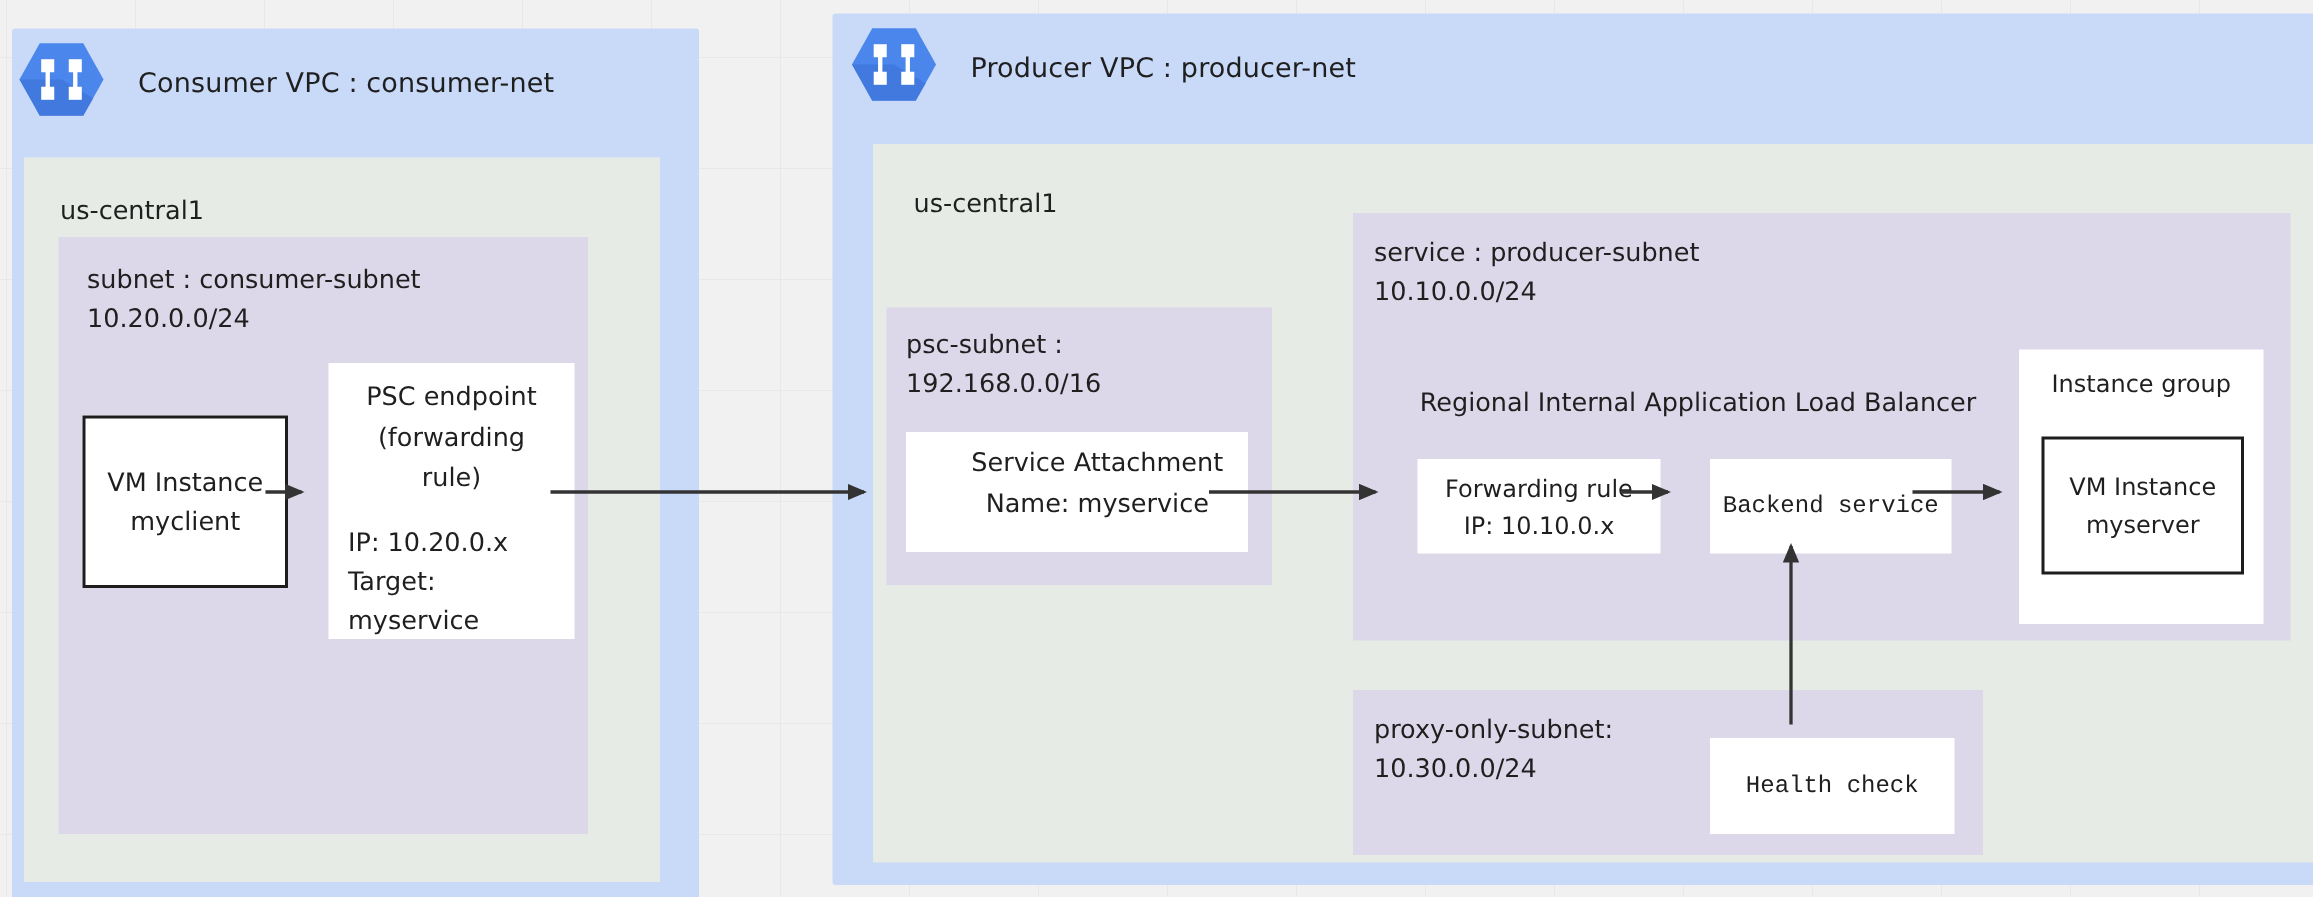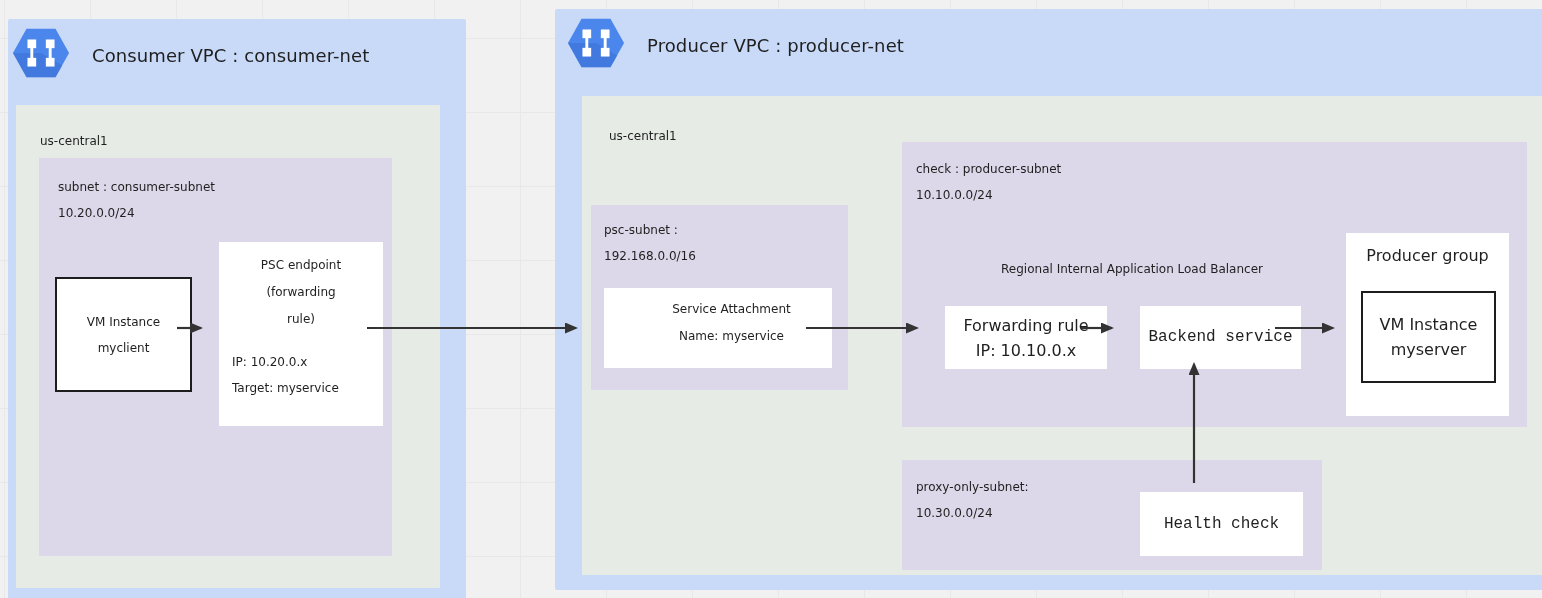--- a/index.html
+++ b/index.html
@@ -31,21 +31,21 @@
     overflow:hidden;
   }
   .abs{position:absolute;box-sizing:border-box;}
   .vpc{background:var(--vpc-blue);border-radius:2px;}
   .region{background:var(--region-green);}
   .subnet{background:var(--subnet-lavender);}
   .node{background:var(--node-white);}
   .vm-node{background:var(--node-white);border:2px solid #1d1d1d;}
   .vpc-header{display:flex;align-items:center;gap:22px;}
   .vpc-title{font-size:18px;letter-spacing:.1px;}
-  .label-17{font-size:12px;line-height:26px;}
+  .label-17{font-size:17px;line-height:26px;}
   .label-16{font-size:16px;line-height:25px;}
   .center-col{display:flex;flex-direction:column;align-items:center;justify-content:center;text-align:center;}
   .flex-center{display:flex;align-items:center;justify-content:center;text-align:center;font-family:Liberation Mono, monospace;}
   svg.arrows{position:absolute;left:0;top:0;pointer-events:none;}
 </style>
 </head>
 <body>
 
 <div id="canvas">
 
@@ -130,37 +130,37 @@
         <div class="abs node" style="left:13px;top:83px;width:228px;height:80px;">
           <div class="label-17" style="text-align:center;padding:8px 0 0 27px;line-height:27px;">
             <div>Service Attachment</div>
             <div>Name: myservice</div>
           </div>
         </div>
       </div>
 
       <div class="abs subnet" style="left:320px;top:46px;width:625px;height:285px;">
         <div class="abs label-17" style="left:14px;top:14px;">
-          <div>check : producer-subnet</div>
+          <div>service : producer-subnet</div>
           <div>10.10.0.0/24</div>
         </div>
 
         <div class="abs label-17" style="left:20px;top:114px;width:420px;text-align:center;">Regional Internal Application Load Balancer</div>
 
         <div class="abs node center-col label-16" style="left:43px;top:164px;width:162px;height:63px;">
           <div>Forwarding rule</div>
           <div>IP: 10.10.0.x</div>
         </div>
 
         <div class="abs node flex-center label-16" style="left:238px;top:164px;width:161px;height:63px;">
           <span>Backend service</span>
         </div>
 
         <div class="abs node" style="left:444px;top:91px;width:163px;height:183px;">
-          <div class="label-16" style="text-align:center;padding-top:10px;">Producer group</div>
+          <div class="label-16" style="text-align:center;padding-top:10px;">Instance group</div>
           <div class="abs vm-node center-col label-16" style="left:15px;top:58px;width:135px;height:92px;">
             <div>VM Instance</div>
             <div>myserver</div>
           </div>
         </div>
       </div>
 
       <div class="abs subnet" style="left:320px;top:364px;width:420px;height:110px;">
         <div class="abs label-17" style="left:14px;top:14px;">
           <div>proxy-only-subnet:</div>

